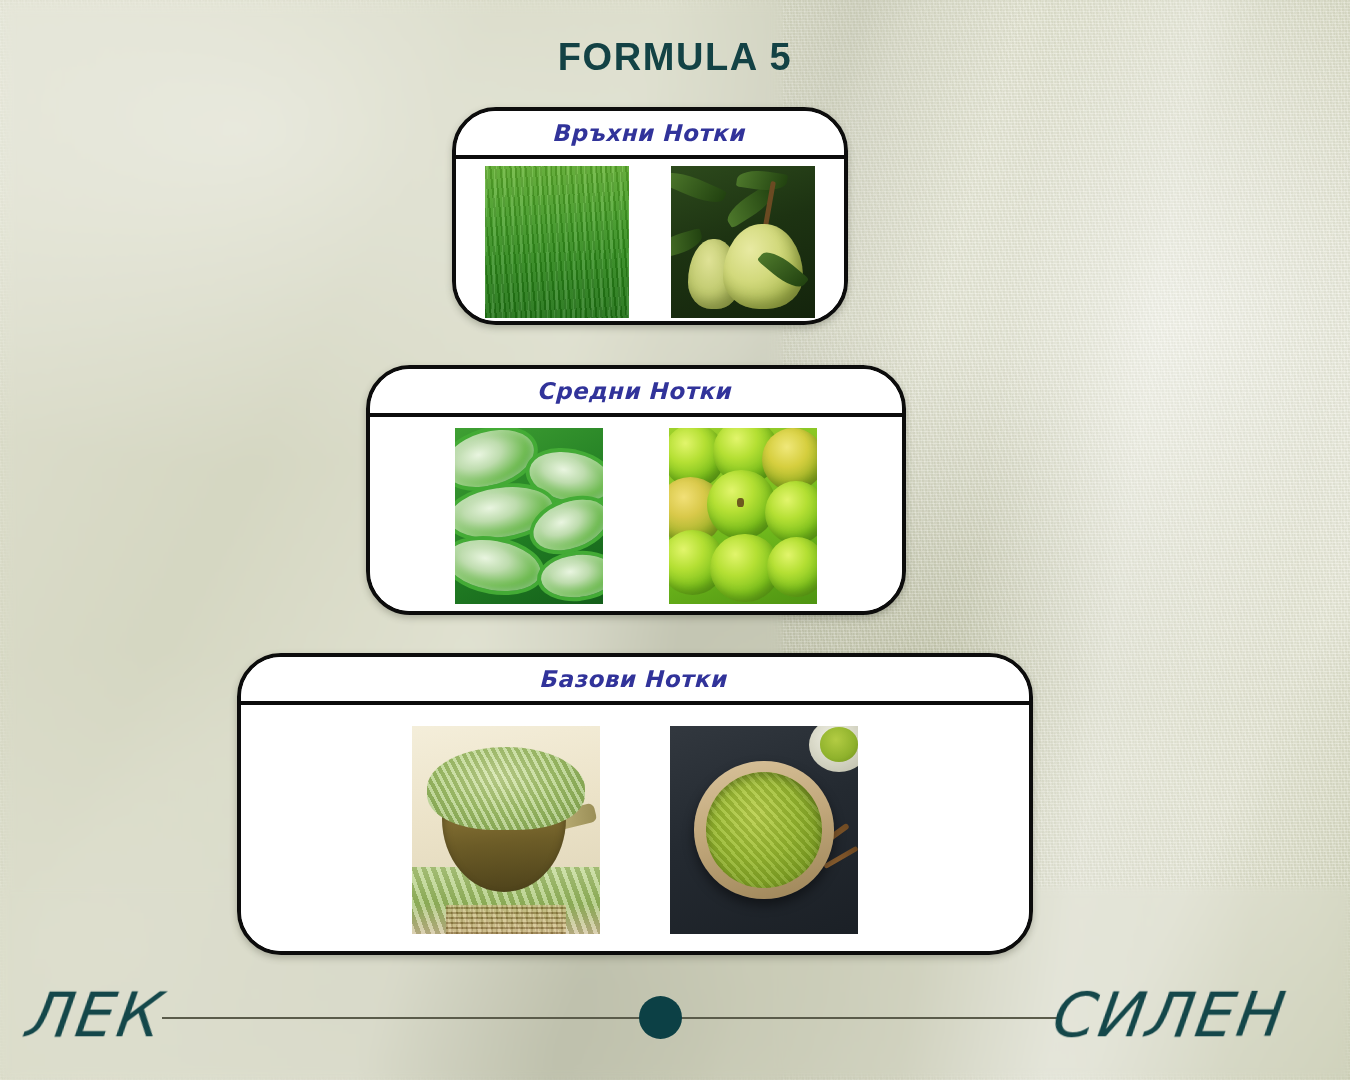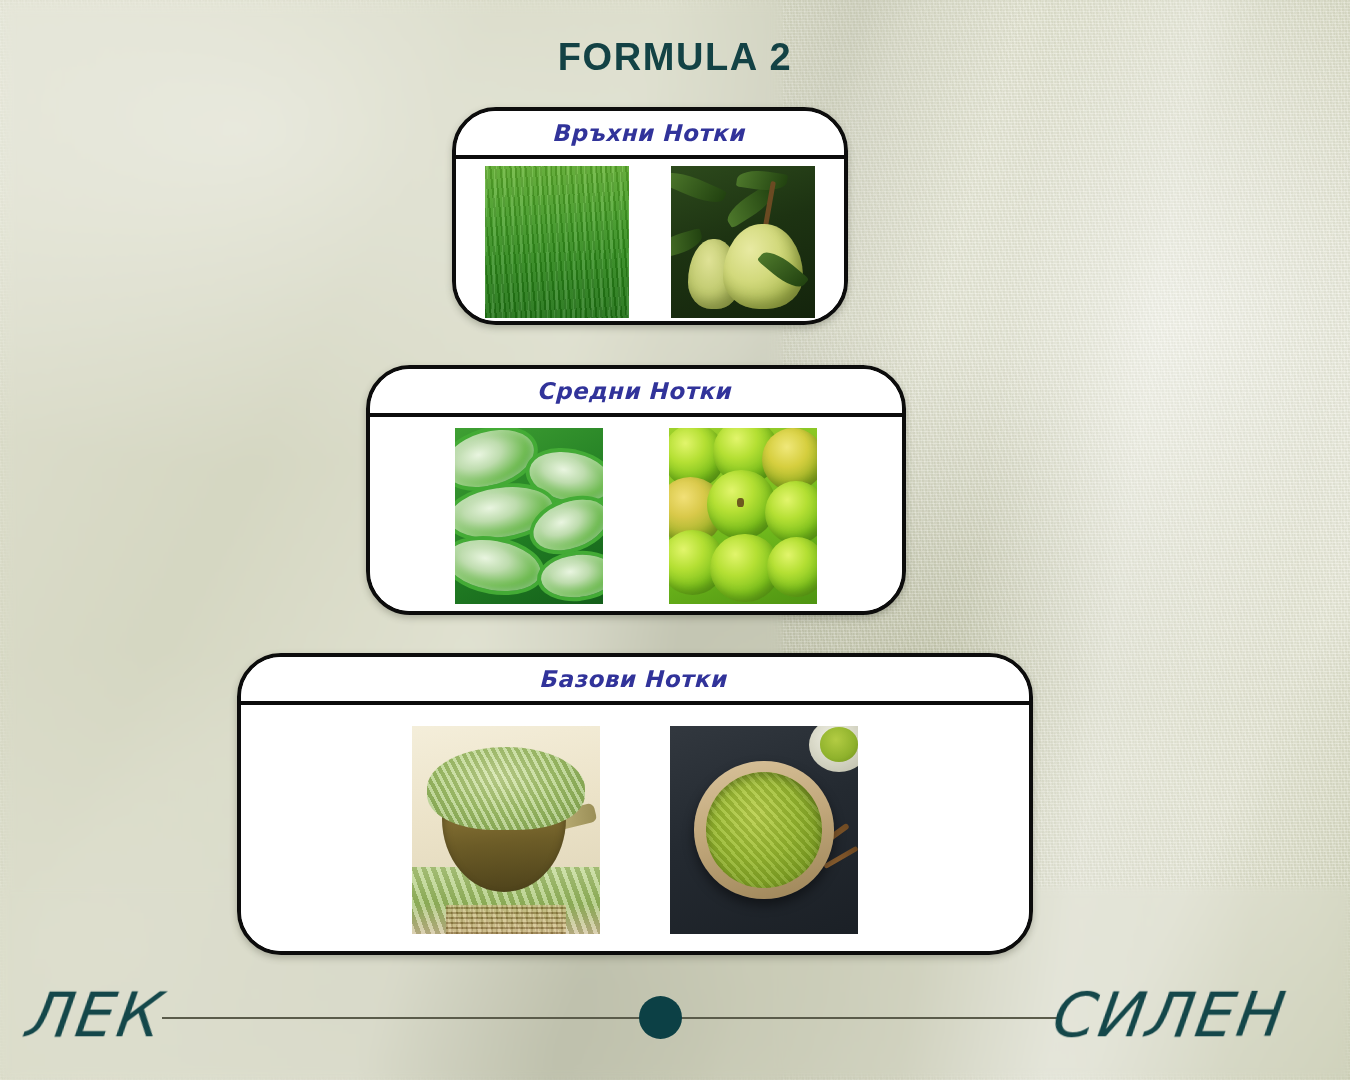--- a/index.html
+++ b/index.html
@@ -334,21 +334,21 @@
 
 <div id="slide">
 
   <div class="bg-base"></div>
   <div class="bg-weave"></div>
   <div class="bg-weave2"></div>
   <div class="bg-folds"></div>
   <div class="bg-blurleft"></div>
   <div class="bg-blurbot"></div>
 
-  <div class="title">FORMULA 2</div>
+  <div class="title">FORMULA 5</div>
 
   <div class="card" id="card-top">
     <div class="card-head">
       <span class="card-head-text">Връхни Нотки</span>
     </div>
     <div class="card-body">
       <div class="thumb ph-grass"></div>
       <div class="thumb ph-pear">
         <span class="leaf l1"></span>
         <span class="leaf l2"></span>

